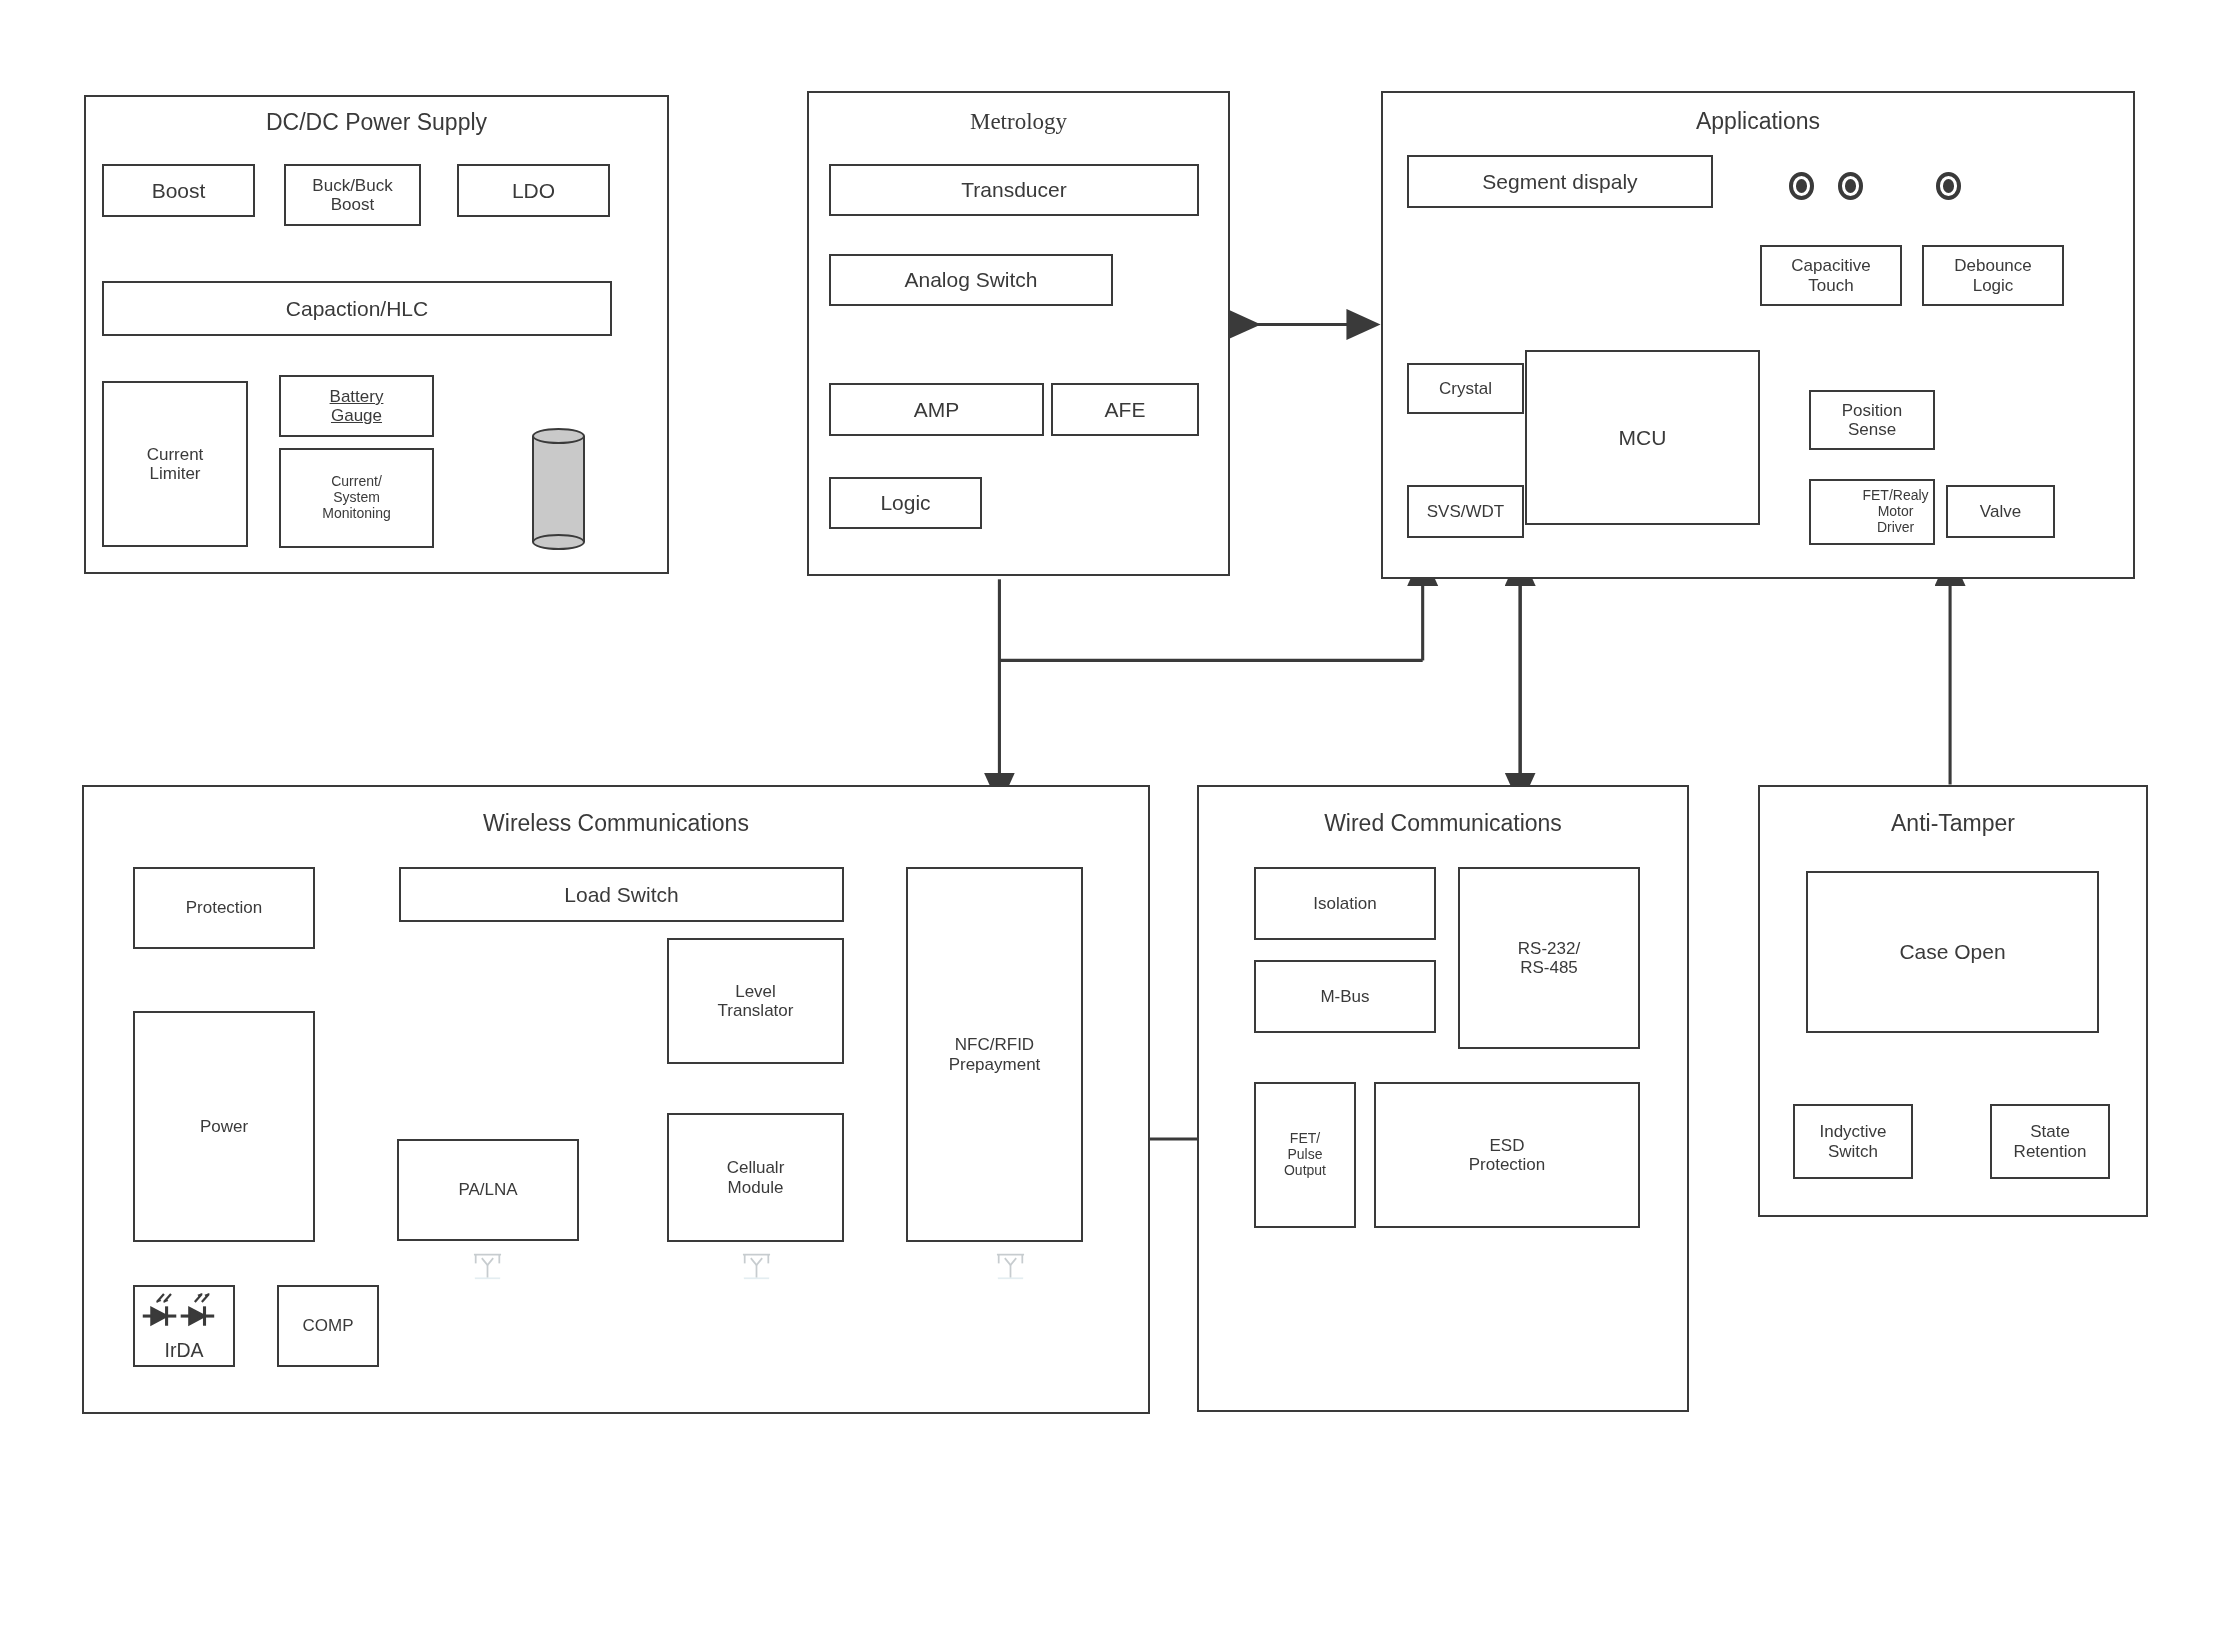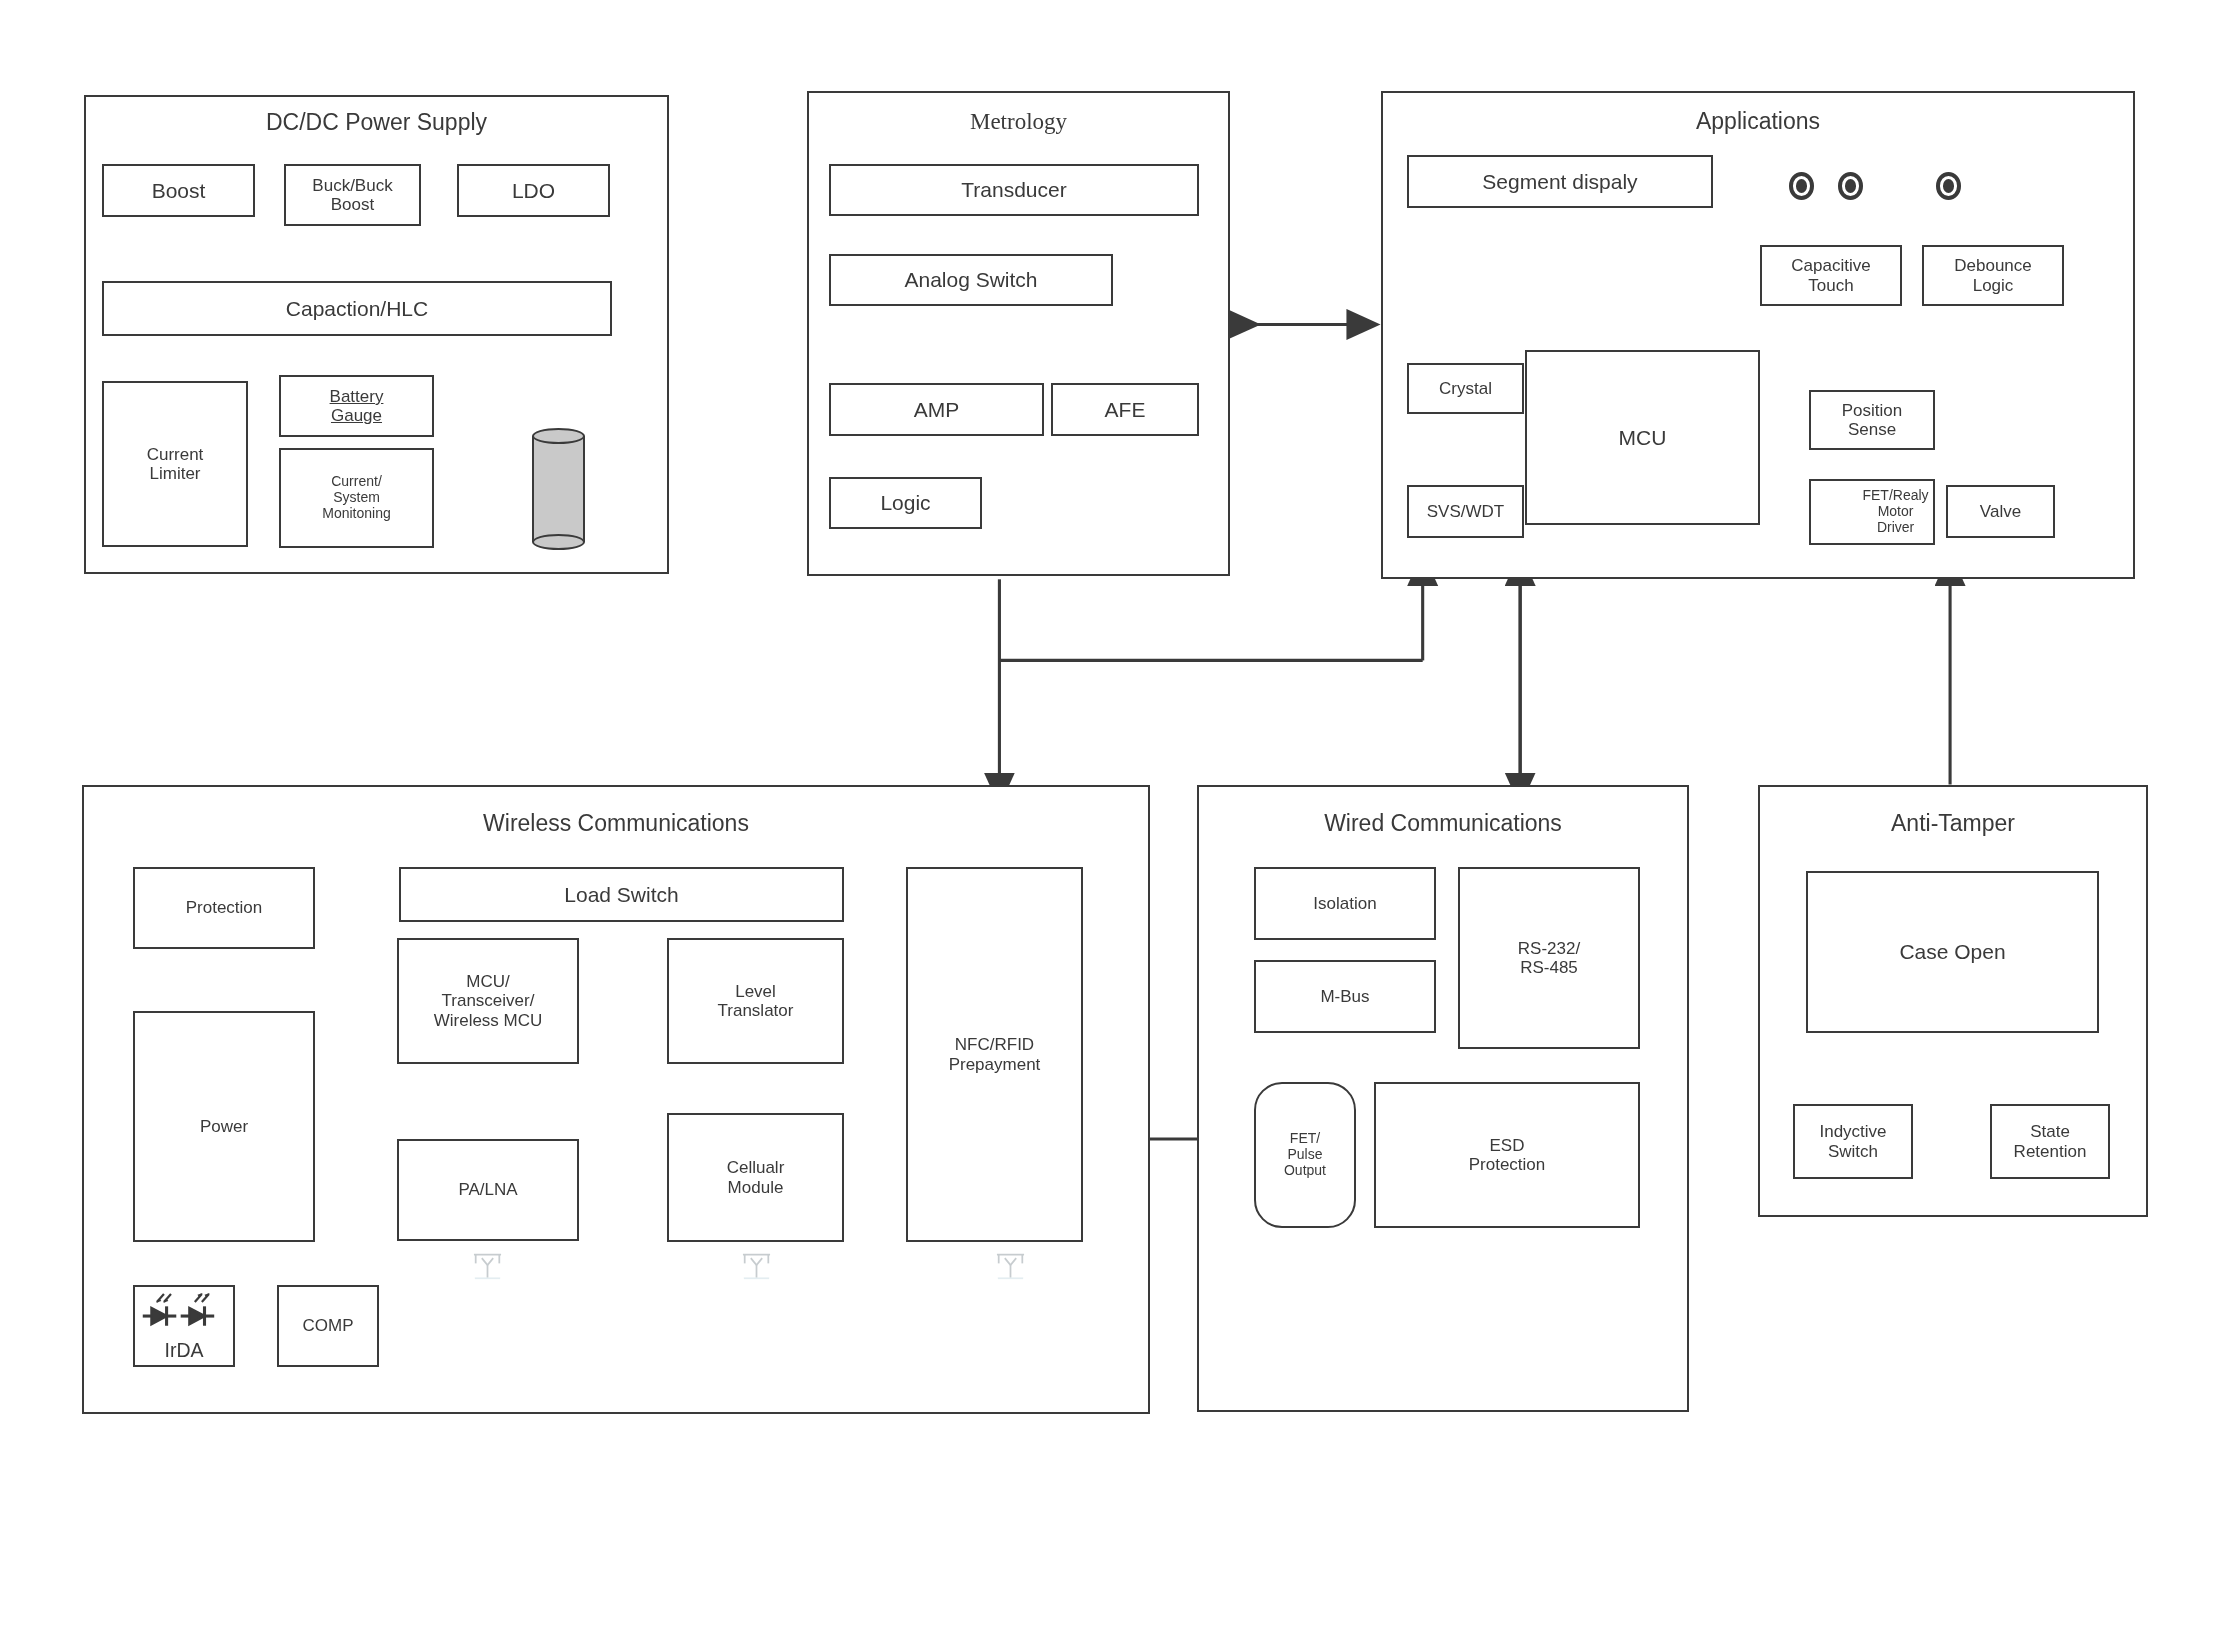--- a/index.html
+++ b/index.html
@@ -152,23 +152,20 @@
 Sense</div>
   <div class="blk xs" style="left:1809px;top:479px;width:126px;height:66px;white-space:pre-line;padding-left:48px;">FET/Realy
 Motor Driver</div>
   <div class="blk sm" style="left:1946px;top:485px;width:109px;height:53px;">Valve</div>
 
   <div class="panel" style="left:82px;top:785px;width:1068px;height:629px;">
     <div class="panel-title" style="top:24.4px;">Wireless Communications</div>
   </div>
   <div class="blk sm" style="left:133px;top:867px;width:182px;height:82px;">Protection</div>
   <div class="blk" style="left:399px;top:867px;width:445px;height:55px;">Load Switch</div>
-  <div class="blk sm" style="left:397px;top:938px;width:182px;height:126px;white-space:pre-line;">MCU/
-Transceiver/
-Wireless MCU</div>
   <div class="blk sm" style="left:667px;top:938px;width:177px;height:126px;white-space:pre-line;">Level
 Translator</div>
   <div class="blk sm" style="left:906px;top:867px;width:177px;height:375px;white-space:pre-line;">NFC/RFID
 Prepayment</div>
   <div class="blk sm" style="left:133px;top:1011px;width:182px;height:231px;">Power</div>
   <div class="blk sm" style="left:397px;top:1139px;width:182px;height:102px;">PA/LNA</div>
   <div class="blk sm" style="left:667px;top:1113px;width:177px;height:129px;white-space:pre-line;">Cellualr
 Module</div>
 
   <svg class="antenna" style="left:472px;top:1252px;" viewBox="0 0 70 64" xmlns="http://www.w3.org/2000/svg">
@@ -232,21 +229,21 @@
   </svg>
   <div class="blk sm" style="left:277px;top:1285px;width:102px;height:82px;">COMP</div>
 
   <div class="panel" style="left:1197px;top:785px;width:492px;height:627px;">
     <div class="panel-title" style="top:24.4px;">Wired Communications</div>
   </div>
   <div class="blk sm" style="left:1254px;top:867px;width:182px;height:73px;">Isolation</div>
   <div class="blk sm" style="left:1254px;top:960px;width:182px;height:73px;">M-Bus</div>
   <div class="blk sm" style="left:1458px;top:867px;width:182px;height:182px;white-space:pre-line;">RS-232/
 RS-485</div>
-  <div class="blk xs" style="left:1254px;top:1082px;width:102px;height:146px;white-space:pre-line;border-radius:28px;">FET/
+  <div class="blk xs" style="left:1254px;top:1082px;width:102px;height:146px;white-space:pre-line;">FET/
 Pulse
 Output</div>
   <div class="blk sm" style="left:1374px;top:1082px;width:266px;height:146px;white-space:pre-line;">ESD
 Protection</div>
 
   <div class="panel" style="left:1758px;top:785px;width:390px;height:432px;">
     <div class="panel-title" style="top:24.4px;">Anti-Tamper</div>
   </div>
   <div class="blk" style="left:1806px;top:871px;width:293px;height:162px;">Case Open</div>
   <div class="blk sm" style="left:1793px;top:1104px;width:120px;height:75px;white-space:pre-line;">Indyctive

